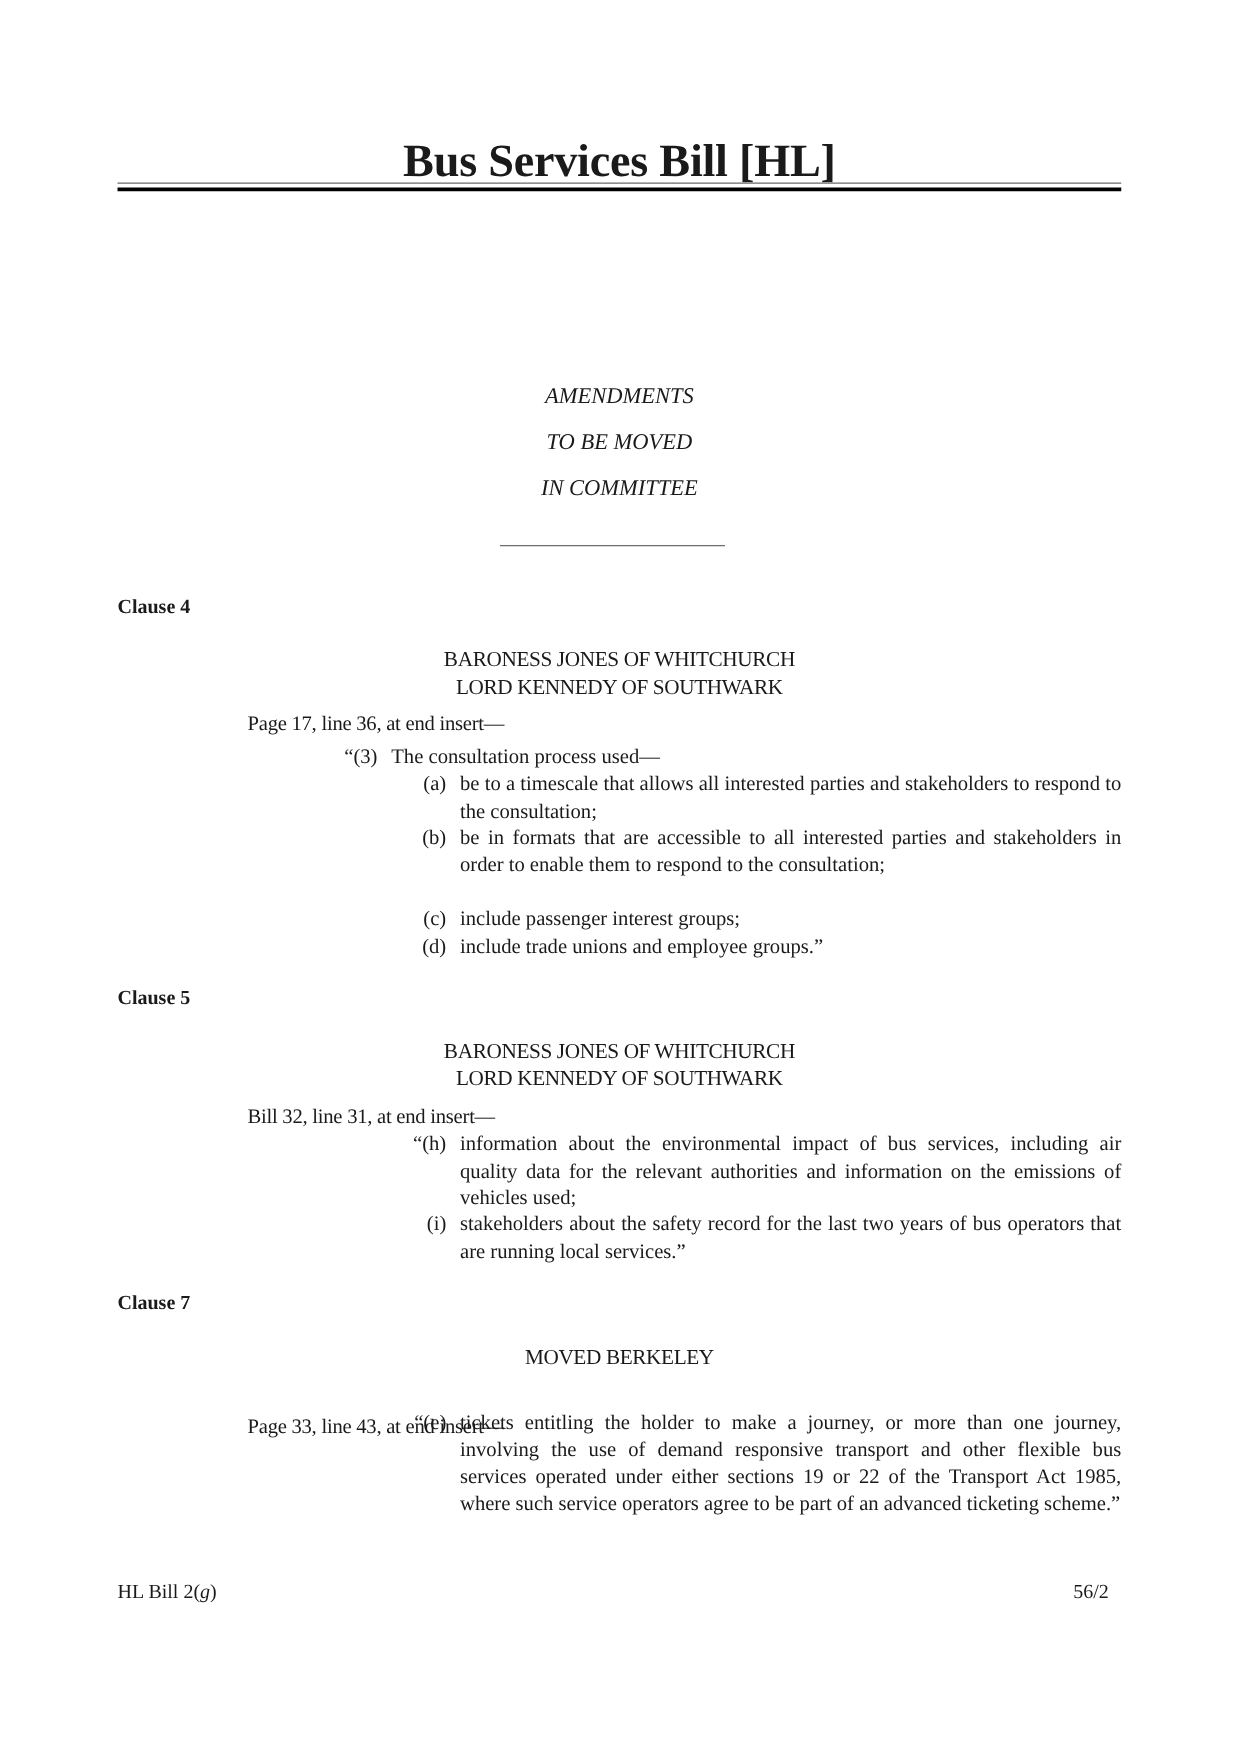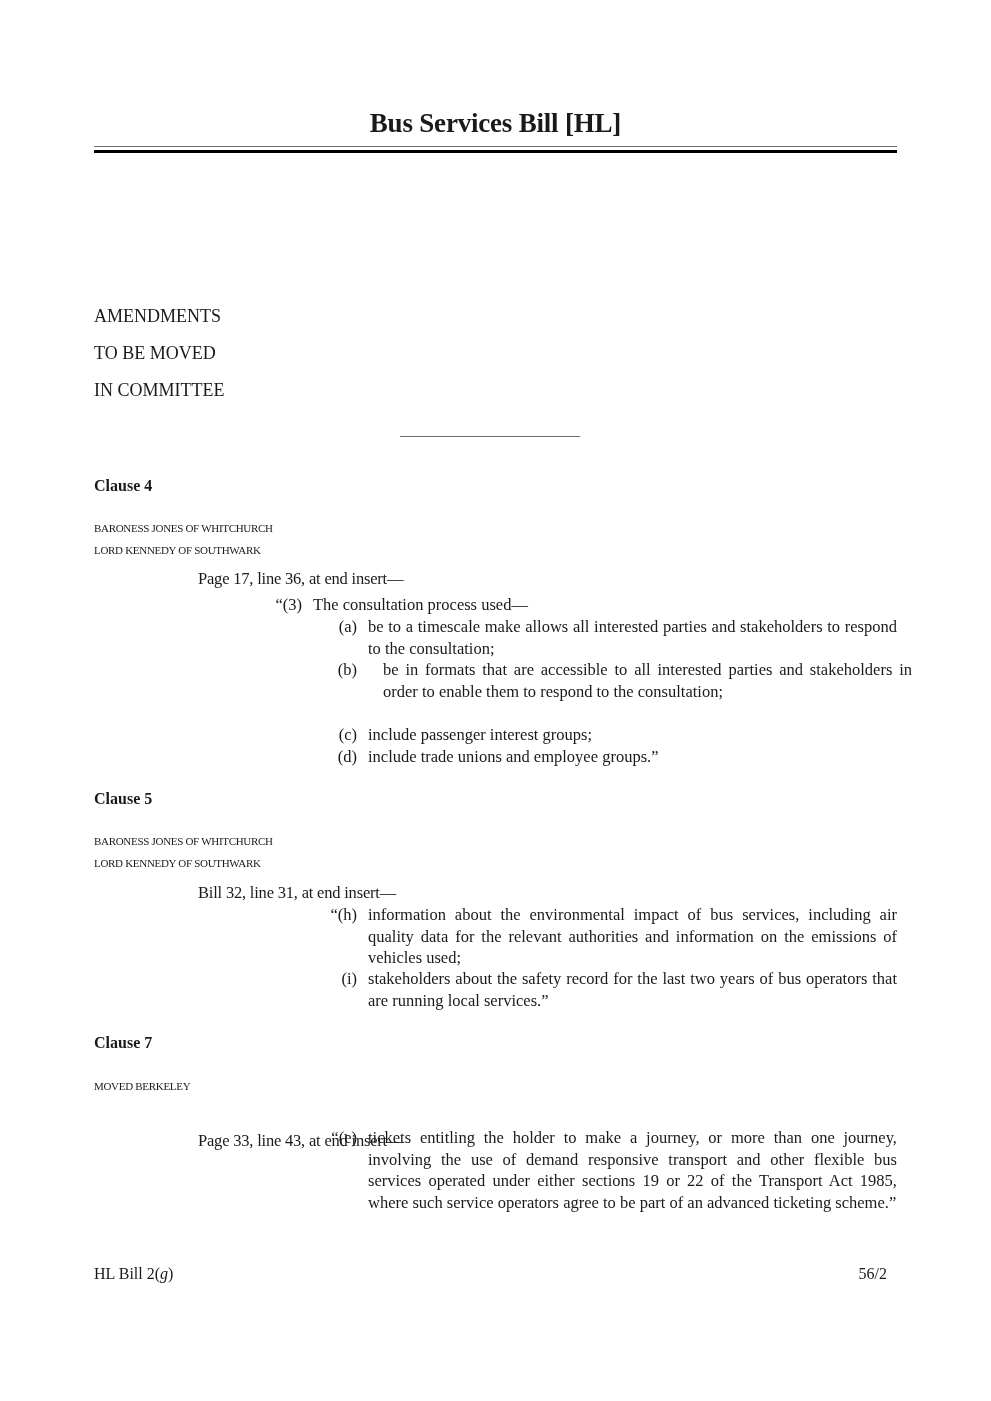--- a/index.html
+++ b/index.html
@@ -4,29 +4,29 @@
 <style>
   html, body { margin: 0; padding: 0; background: #ffffff; }
   body {
     width: 991px; height: 1401px; position: relative; overflow: hidden;
     font-family: "Liberation Serif", "DejaVu Serif", serif;
     color: #1a1a1a;
   }
   .abs { position: absolute; }
   .title {
     left: 94px; width: 803px; top: 108px; text-align: center;
-    font-size: 27px; font-weight: bold; letter-spacing: -0.2px;
+    font-size: 37px; font-weight: bold; letter-spacing: -0.2px;
     margin: 0;
   }
   .rule-thin { left: 94px; width: 803px; top: 146px; height: 1px; background: #6b6b6b; }
   .rule-thick { left: 94px; width: 803px; top: 150px; height: 3px; background: #000; }
-  .stage { left: 94px; width: 803px; text-align: left; font-size: 18px; margin: 0; }
+  .stage { left: 94px; width: 803px; text-align: center; font-size: 18px; margin: 0; font-style: italic; }
   .sep { left: 400px; width: 180px; top: 436px; height: 1px; background: #6e6e6e; }
   .clause { left: 94px; width: 803px; text-align: left; font-size: 16px; font-weight: bold; margin: 0; }
-  .sponsor { left: 94px; width: 803px; text-align: left; font-size: 11px; letter-spacing: -0.3px; line-height: 22px; margin: 0; }
+  .sponsor { left: 94px; width: 803px; text-align: center; font-size: 17px; letter-spacing: -0.3px; line-height: 22px; margin: 0; }
   .instr { left: 198px; font-size: 16.5px; line-height: 22px; letter-spacing: -0.2px; margin: 0; text-align: center; }
   .para-row { font-size: 16.5px; line-height: 21.5px; }
   .label { position: absolute; text-align: right; }
   .ptext { position: absolute; text-align: justify; text-align-last: left; }
   .footer { font-size: 16px; top: 1265px; margin: 0; text-align: center; }
 </style>
 </head>
 <body>
 
 <h1 class="abs title">Bus Services Bill [HL]</h1>
@@ -44,25 +44,25 @@
   <p class="abs sponsor" style="top:539px">LORD KENNEDY OF SOUTHWARK</p>
   <p class="abs instr" style="top:568px">Page 17, line 36, at end insert—</p>
 
   <div class="abs para-row" style="top:594px; left:0; width:991px">
     <span class="label" style="left:250px; width:52px">“(3)</span>
     <span class="ptext" style="left:313px; width:584px">The consultation process used—</span>
   </div>
 
   <div class="abs para-row" style="top:616px; left:0; width:991px">
     <span class="label" style="left:320px; width:37px">(a)</span>
-    <span class="ptext" style="left:368px; width:529px">be to a timescale make allows all interested parties and stakeholders to respond to the consultation;</span>
+    <span class="ptext" style="left:368px; width:529px">be to a timescale that allows all interested parties and stakeholders to respond to the consultation;</span>
   </div>
   <div class="abs para-row" style="top:659px; left:0; width:991px">
     <span class="label" style="left:320px; width:37px">(b)</span>
-    <span class="ptext" style="left:383px; width:529px">be in formats that are accessible to all interested parties and stakeholders in order to enable them to respond to the consultation;</span>
+    <span class="ptext" style="left:368px; width:529px">be in formats that are accessible to all interested parties and stakeholders in order to enable them to respond to the consultation;</span>
   </div>
   <div class="abs para-row" style="top:724px; left:0; width:991px">
     <span class="label" style="left:320px; width:37px">(c)</span>
     <span class="ptext" style="left:368px; width:529px">include passenger interest groups;</span>
   </div>
   <div class="abs para-row" style="top:746px; left:0; width:991px">
     <span class="label" style="left:320px; width:37px">(d)</span>
     <span class="ptext" style="left:368px; width:529px">include trade unions and employee groups.”</span>
   </div>
 </section>

